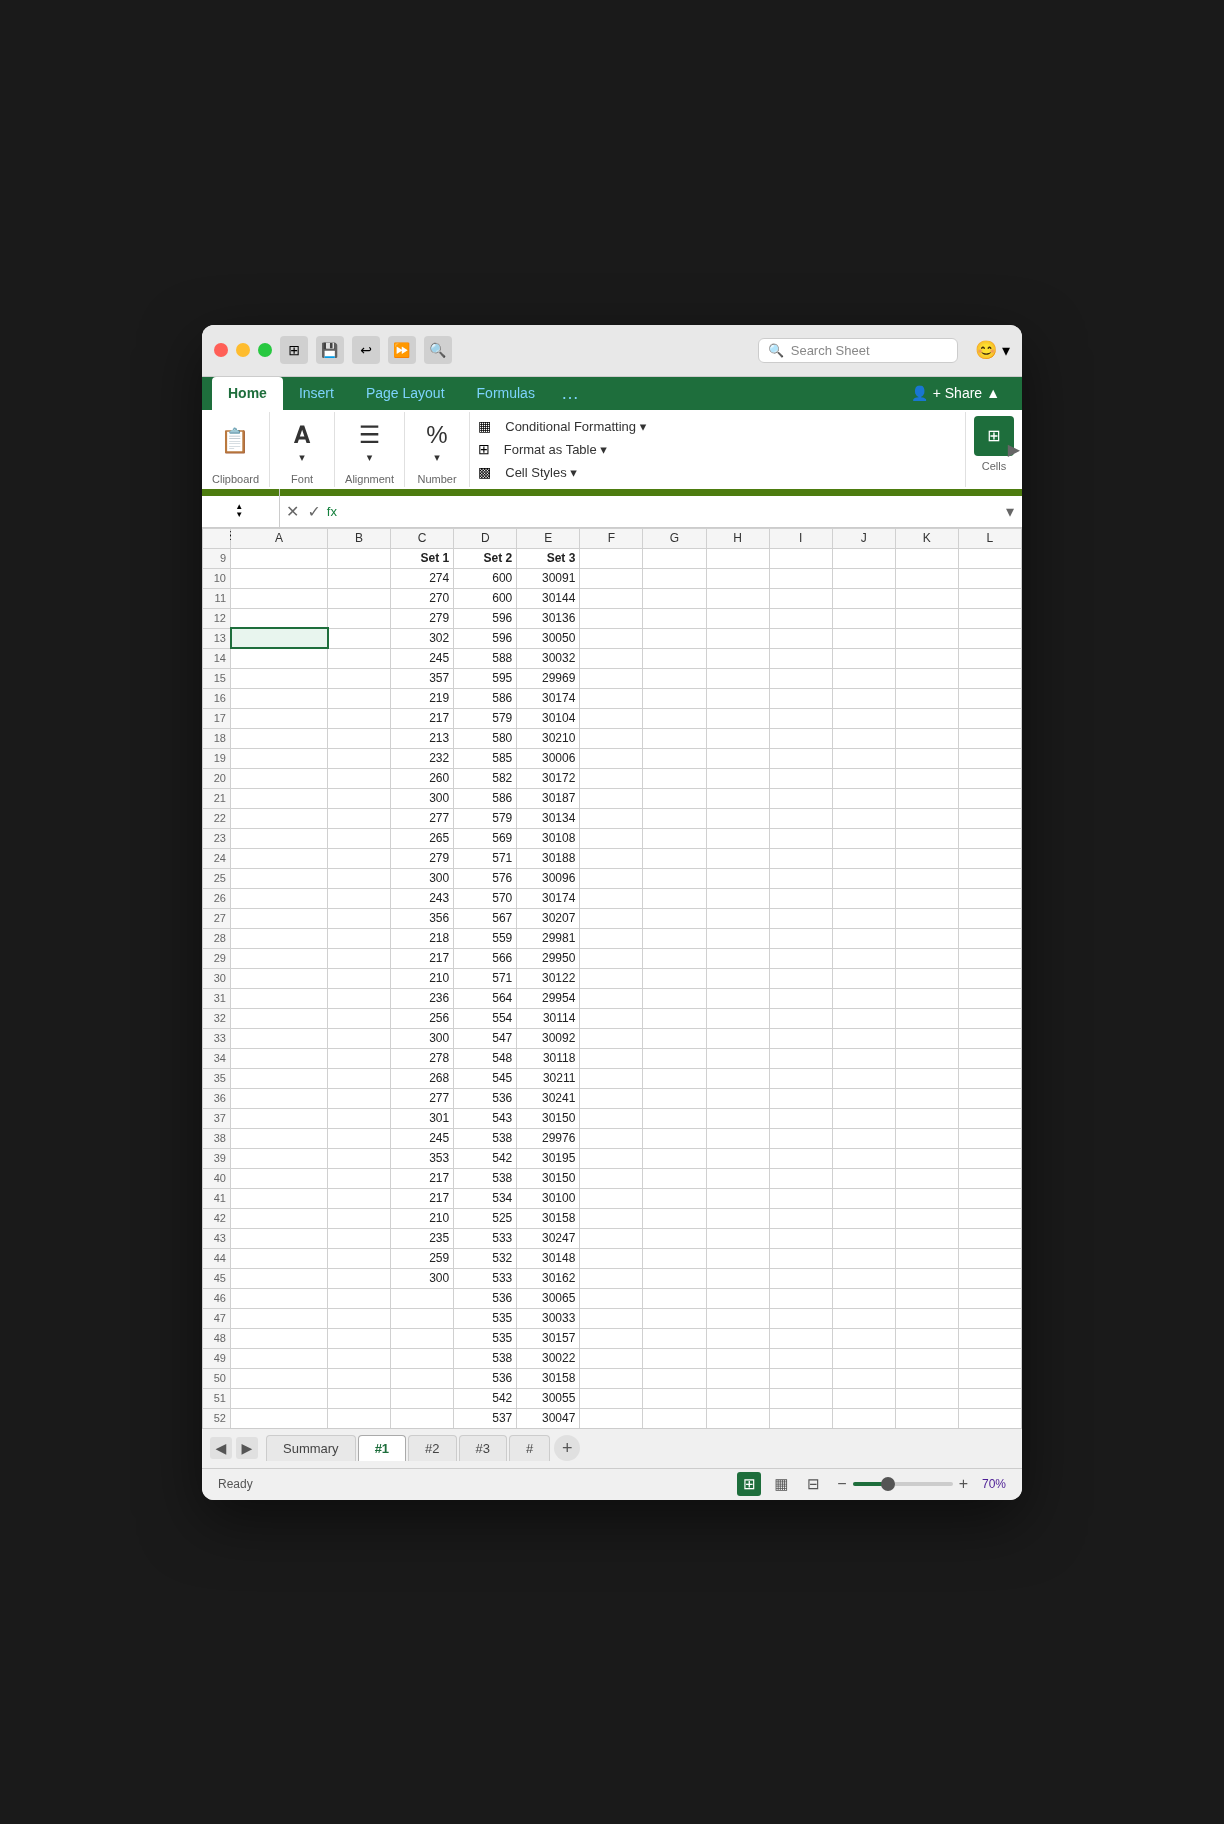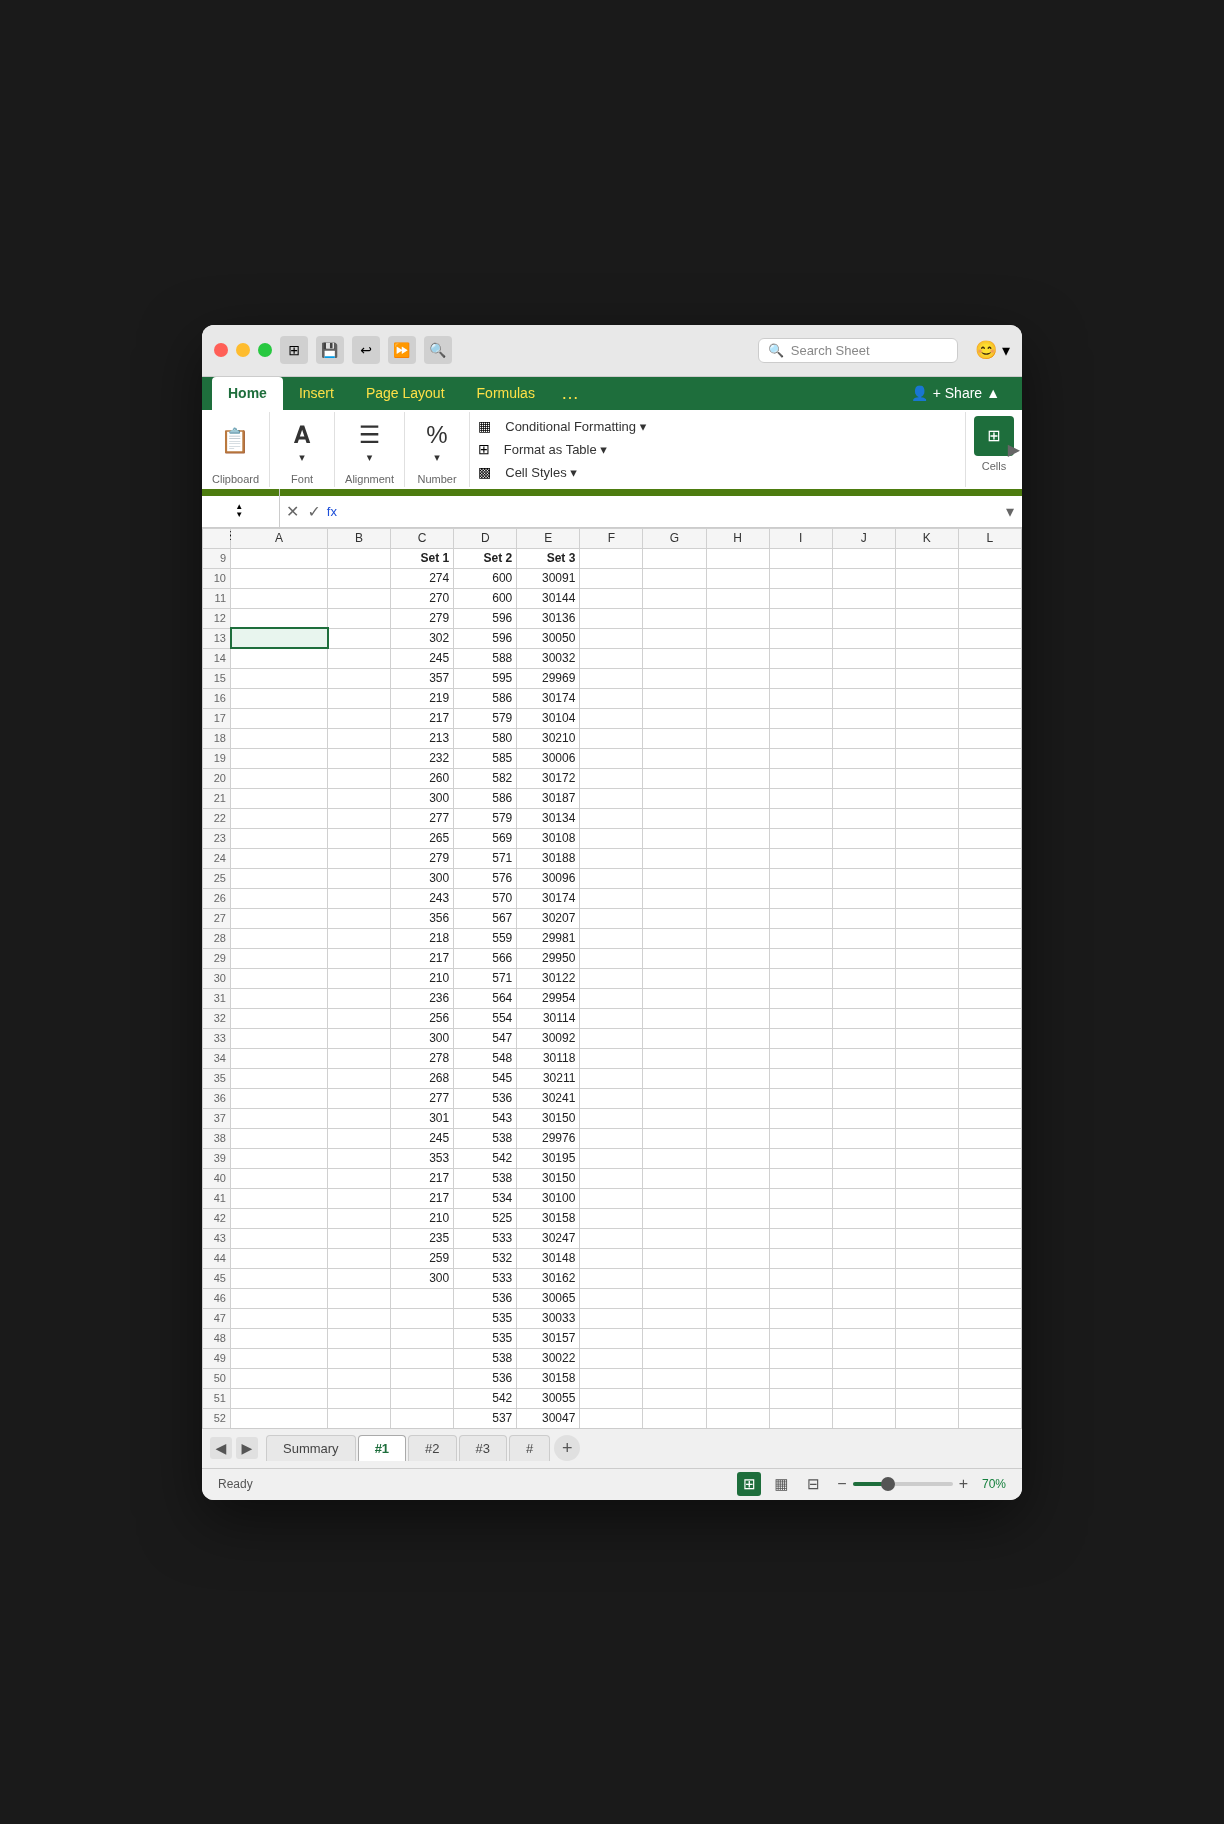--- a/index.html
+++ b/index.html
@@ -61,21 +61,21 @@
       background: white;
       border-bottom: 7px solid #4d7c0f;
     }
     .ribbon-tabs {
       display: flex;
       background: #1e6e3c;
       padding: 0 10px;
     }
     .ribbon-tab {
       padding: 8px 16px;
-      color: #fde047;
+      color: #7dd3fc;
       font-size: 14px;
       cursor: pointer;
       border-radius: 4px 4px 0 0;
     }
     .ribbon-tab.active {
       background: white;
       color: #1e6e3c;
       font-weight: 600;
     }
     .ribbon-tab.more { font-size: 18px; padding: 6px 10px; }
@@ -196,21 +196,21 @@
     .cell-ref-arrows { display: flex; flex-direction: column; cursor: pointer; }
     .formula-actions { display: flex; gap: 8px; color: #666; font-size: 16px; }
     .formula-input {
       flex: 1;
       font-size: 13px;
       color: #333;
       display: flex;
       align-items: center;
       gap: 6px;
     }
-    .fx-symbol { color: #1d4ed8; }
+    .fx-symbol { color: #15803d; }
     .formula-expand { margin-left: auto; color: #666; cursor: pointer; }
 
     
     .spreadsheet-container {
       overflow: auto;
       background: white;
     }
     table.sheet {
       border-collapse: collapse;
       font-size: 12px;
@@ -356,21 +356,21 @@
     }
     .zoom-thumb {
       width: 14px; height: 14px;
       background: #555;
       border-radius: 50%;
       position: absolute;
       top: -5px;
       left: 28%;
       cursor: pointer;
     }
-    .zoom-value { font-size: 12px; color: #15803d; min-width: 32px; text-align: right; }
+    .zoom-value { font-size: 12px; color: #4c1d95; min-width: 32px; text-align: right; }
 
     
     .icon-clipboard { font-size: 22px; }
     .icon-font { font-size: 20px; }
     .icon-align { font-size: 20px; }
     .icon-percent { font-size: 20px; }
     .cf-icon { font-size: 14px; }
   </style>
 </head>
 <body>

